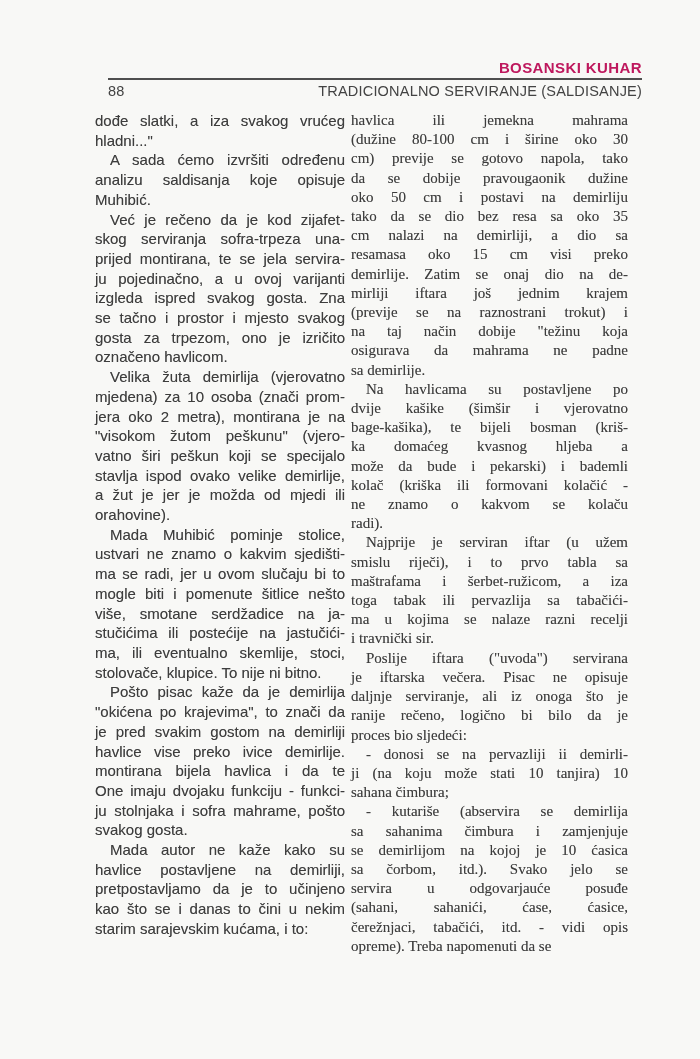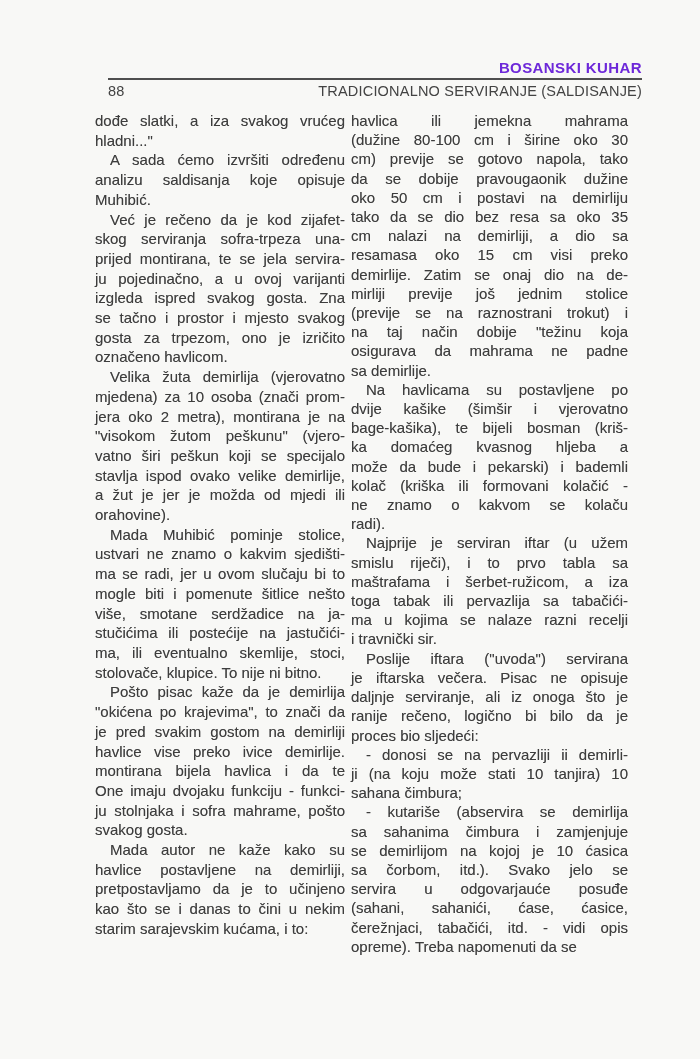--- a/index.html
+++ b/index.html
@@ -22,21 +22,21 @@
   
   .header-block{
     position:absolute;
     left:108px; right:58px; top:59px;
   }
   .book-title{
     text-align:right;
     font-weight:bold;
     font-size:15px;
     letter-spacing:.4px;
-    color:#6d28d9;
+    color:#be185d;
     line-height:17px;
   }
   .header-rule{
     border:0;
     border-top:2px solid var(--rule);
     margin:2px 0 0 0;
   }
   .header-row{
     display:flex;
     justify-content:space-between;
@@ -52,21 +52,21 @@
     left:95px; top:111px;
     display:flex;
     gap:6px;
   }
   .col{
     font-size:15px;
     color:var(--text);
     text-shadow:0 0 .4px rgba(61,61,61,.45); 
   }
   .col-left{ width:250px; line-height:19.7px; }
-  .col-right{ width:277px; line-height:19.2px; }
+  .col-right{ width:277px; line-height:19.2px;font-family:Liberation Serif, serif; }
   .para{ margin:0; }
   .line{
     text-align:justify;
     text-align-last:justify;
     white-space:normal;
   }
   .line.last{
     text-align:left;
     text-align-last:left;
   }
@@ -149,21 +149,21 @@
         <div class="para">
           <div class="line first">havlica ili jemekna mahrama</div>
           <div class="line">(dužine 80-100 cm i širine oko 30</div>
           <div class="line">cm) previje se gotovo napola, tako</div>
           <div class="line">da se dobije pravougaonik dužine</div>
           <div class="line">oko 50 cm i postavi na demirliju</div>
           <div class="line">tako da se dio bez resa sa oko 35</div>
           <div class="line">cm nalazi na demirliji, a dio sa</div>
           <div class="line">resamasa oko 15 cm visi preko</div>
           <div class="line">demirlije. Zatim se onaj dio na de-</div>
-          <div class="line">mirliji previje još jednim stolice</div>
+          <div class="line">mirliji iftara još jednim krajem</div>
           <div class="line">(previje se na raznostrani trokut) i</div>
           <div class="line">na taj način dobije "težinu koja</div>
           <div class="line">osigurava da mahrama ne padne</div>
           <div class="line last">sa demirlije.</div>
         </div>
         <div class="para indent">
           <div class="line first">Na havlicama su postavljene po</div>
           <div class="line">dvije kašike (šimšir i vjerovatno</div>
           <div class="line">bage-kašika), te bijeli bosman (kriš-</div>
           <div class="line">ka domaćeg kvasnog hljeba a</div>

